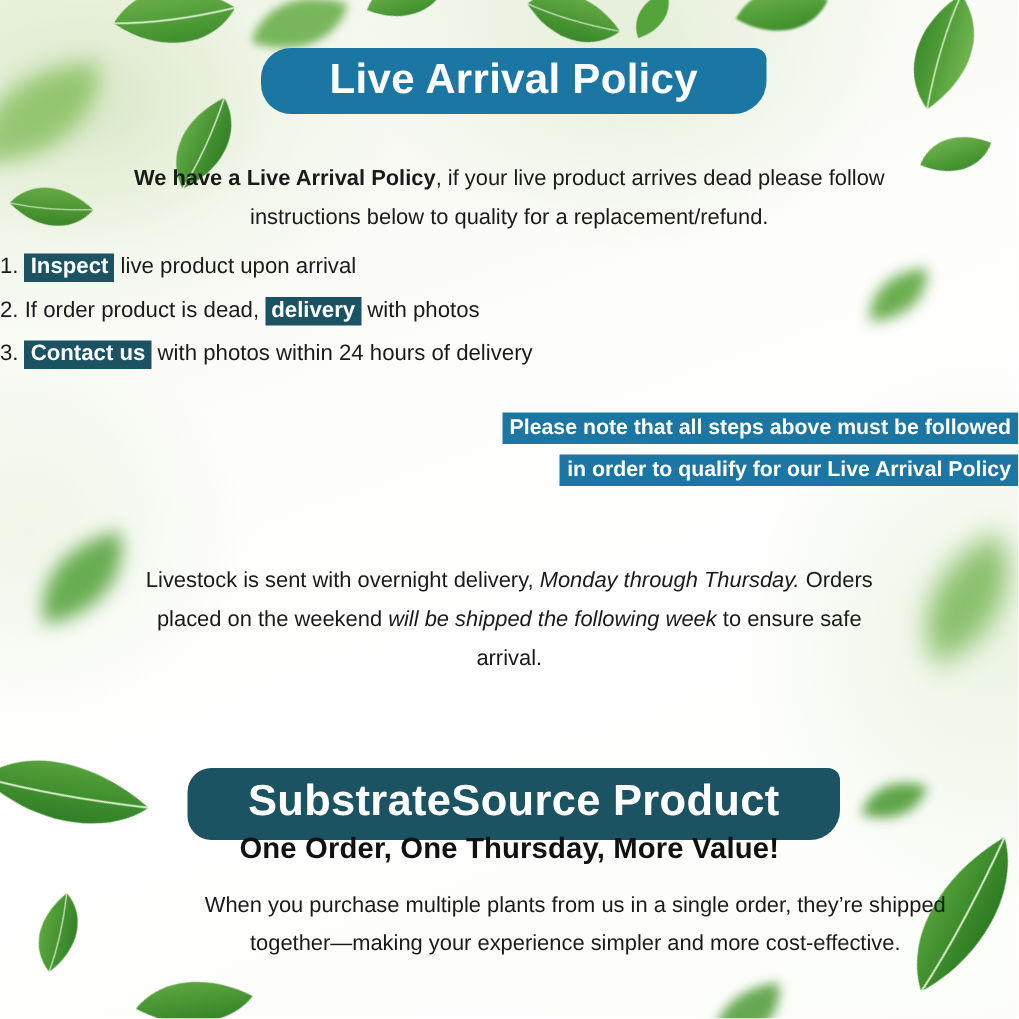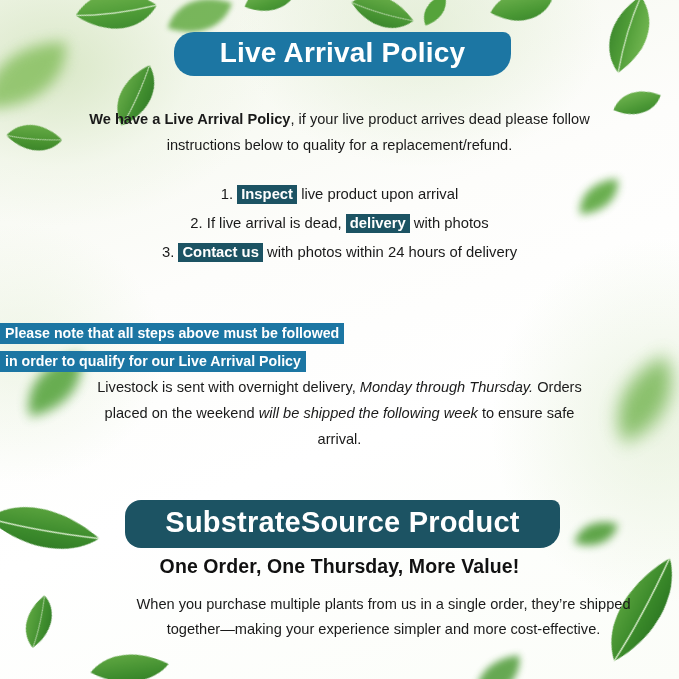--- a/index.html
+++ b/index.html
@@ -64,21 +64,21 @@
     width: 337px;
     height: 44px;
     background: #1c76a3;
     border-radius: 20px 8px 22px 20px;
     font-size: 28px;
     padding-bottom: 3px;
   }
 
   #banner-substrate {
     left: 125px;
-    top: 500px;
+    top: 512px;
     width: 435px;
     height: 48px;
     background: #1c5363;
     border-radius: 16px 8px 20px 16px;
     font-size: 29px;
     padding-bottom: 3px;
   }
 
   .para {
     position: absolute;
@@ -87,46 +87,44 @@
     color: #1a1a1a;
     font-size: 14.6px;
     line-height: 26px;
     font-weight: 400;
   }
 
   #intro-para { top: 106px; left: 0; padding: 0 70px; box-sizing: border-box; }
 
   .steps {
     position: absolute;
-    top: 180px;
+    top: 164px;
     left: 0;
     width: 100%;
-    text-align: center;
     font-size: 14.8px;
     line-height: 29px;
     color: #1a1a1a;
   }
   .step { white-space: nowrap; }
 
   .hl-dark {
     background: #1c5363;
     color: #ffffff;
     font-weight: 700;
     padding: 1px 4px 2px 4px;
   }
 
   .note {
     position: absolute;
     top: 274px;
     left: 0;
     width: 100%;
-    text-align: left;
+    text-align: right;
     line-height: 22px;
     font-size: 14.2px;
-    margin-top: 48px;
   }
   .note-line { display: block; margin-bottom: 6px; }
   .hl-blue {
     background: #1c76a3;
     color: #ffffff;
     font-weight: 700;
     padding: 2px 5px 3px 5px;
   }
 
   #ship-para { top: 374px; left: 0; padding: 0 95px; box-sizing: border-box; }
@@ -376,21 +374,21 @@
     </div>
 
     <div class="steps">
 
       <div class="step">
         <span>1.</span>
         <span></span><span class="hl-dark">Inspect</span><span> live product upon arrival</span>
       </div>
 
       <div class="step">
-        <span>2.</span><span> If live arrival is dead, </span><span class="hl-dark">delivery</span><span> with photos</span>
+        <span>2.</span><span> If order product is dead, </span><span class="hl-dark">delivery</span><span> with photos</span>
       </div>
 
       <div class="step">
         <span>3.</span><span> </span><span class="hl-dark">Contact us</span><span> with photos within 24 hours of delivery</span>
       </div>
 
     </div>
 
     <div class="note">
       <span class="note-line"><span class="hl-blue">Please note that all steps above must be followed</span></span>

